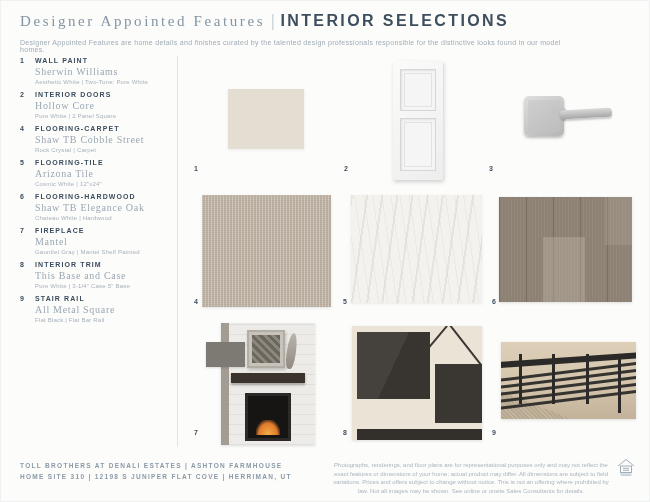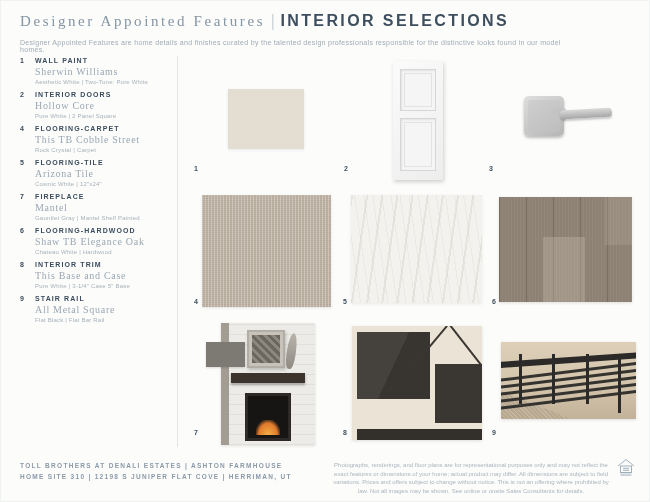--- a/index.html
+++ b/index.html
@@ -141,46 +141,46 @@
       <div>
         <div class="sb-cat">INTERIOR DOORS</div>
         <div class="sb-prod">Hollow Core</div>
         <div class="sb-det">Pure White  |  2 Panel Square</div>
       </div>
     </div>
     <div class="sb-item">
       <span class="sb-num">4</span>
       <div>
         <div class="sb-cat">FLOORING-CARPET</div>
-        <div class="sb-prod">This TB Cobble Street</div>
+        <div class="sb-prod">Shaw TB Cobble Street</div>
         <div class="sb-det">Rock Crystal  |  Carpet</div>
       </div>
     </div>
     <div class="sb-item">
       <span class="sb-num">5</span>
       <div>
         <div class="sb-cat">FLOORING-TILE</div>
         <div class="sb-prod">Arizona Tile</div>
         <div class="sb-det">Cosmic White  |  12"x24"</div>
       </div>
     </div>
     <div class="sb-item">
+      <span class="sb-num">6</span>
+      <div>
+        <div class="sb-cat">FLOORING-HARDWOOD</div>
+        <div class="sb-prod">Shaw TB Elegance Oak</div>
+        <div class="sb-det">Chateau White  |  Hardwood</div>
+      </div>
+    </div>
+    <div class="sb-item">
       <span class="sb-num">7</span>
       <div>
         <div class="sb-cat">FIREPLACE</div>
         <div class="sb-prod">Mantel</div>
         <div class="sb-det">Gauntlet Gray  |  Mantel Shelf Painted</div>
-      </div>
-    </div>
-    <div class="sb-item">
-      <span class="sb-num">6</span>
-      <div>
-        <div class="sb-cat">FLOORING-HARDWOOD</div>
-        <div class="sb-prod">Shaw TB Elegance Oak</div>
-        <div class="sb-det">Chateau White  |  Hardwood</div>
       </div>
     </div>
     <div class="sb-item">
       <span class="sb-num">8</span>
       <div>
         <div class="sb-cat">INTERIOR TRIM</div>
         <div class="sb-prod">This Base and Case</div>
         <div class="sb-det">Pure White  |  3-1/4" Case 5" Base</div>
       </div>
     </div>

